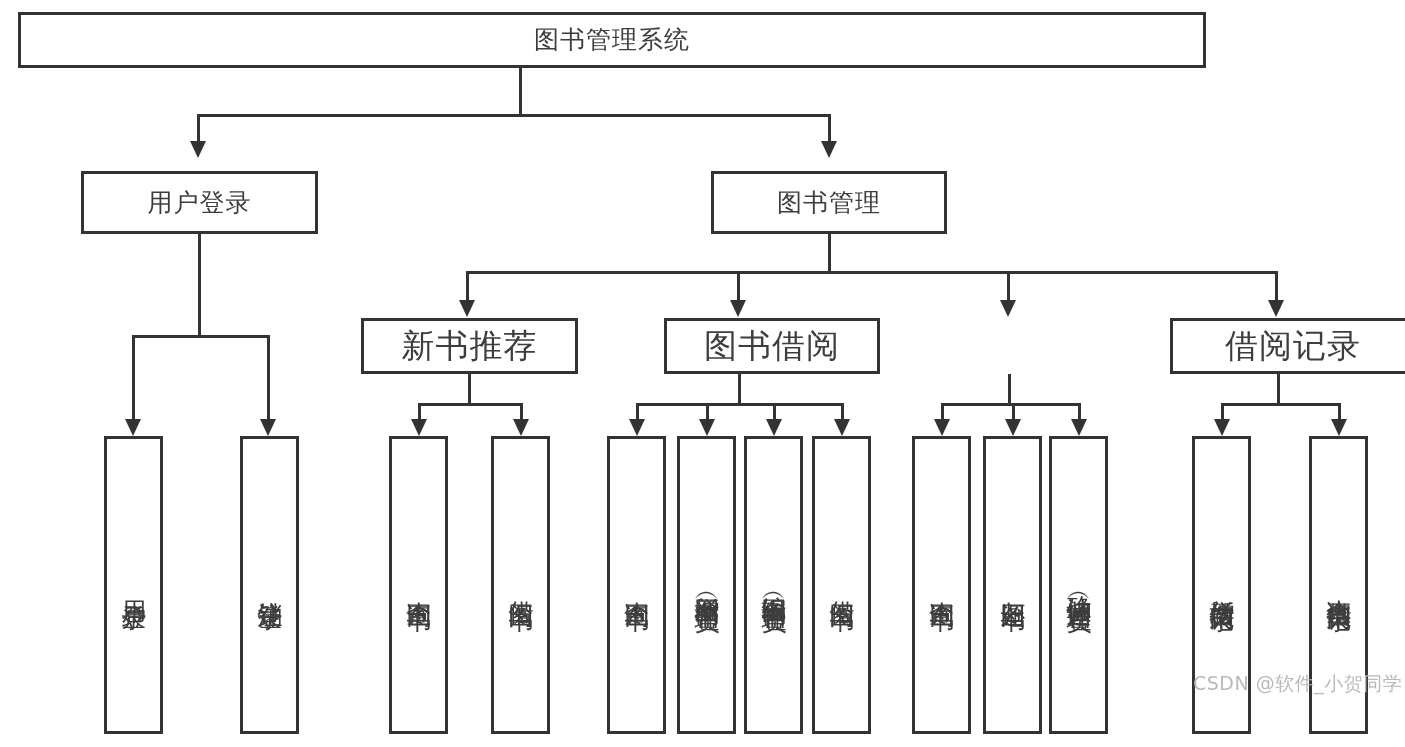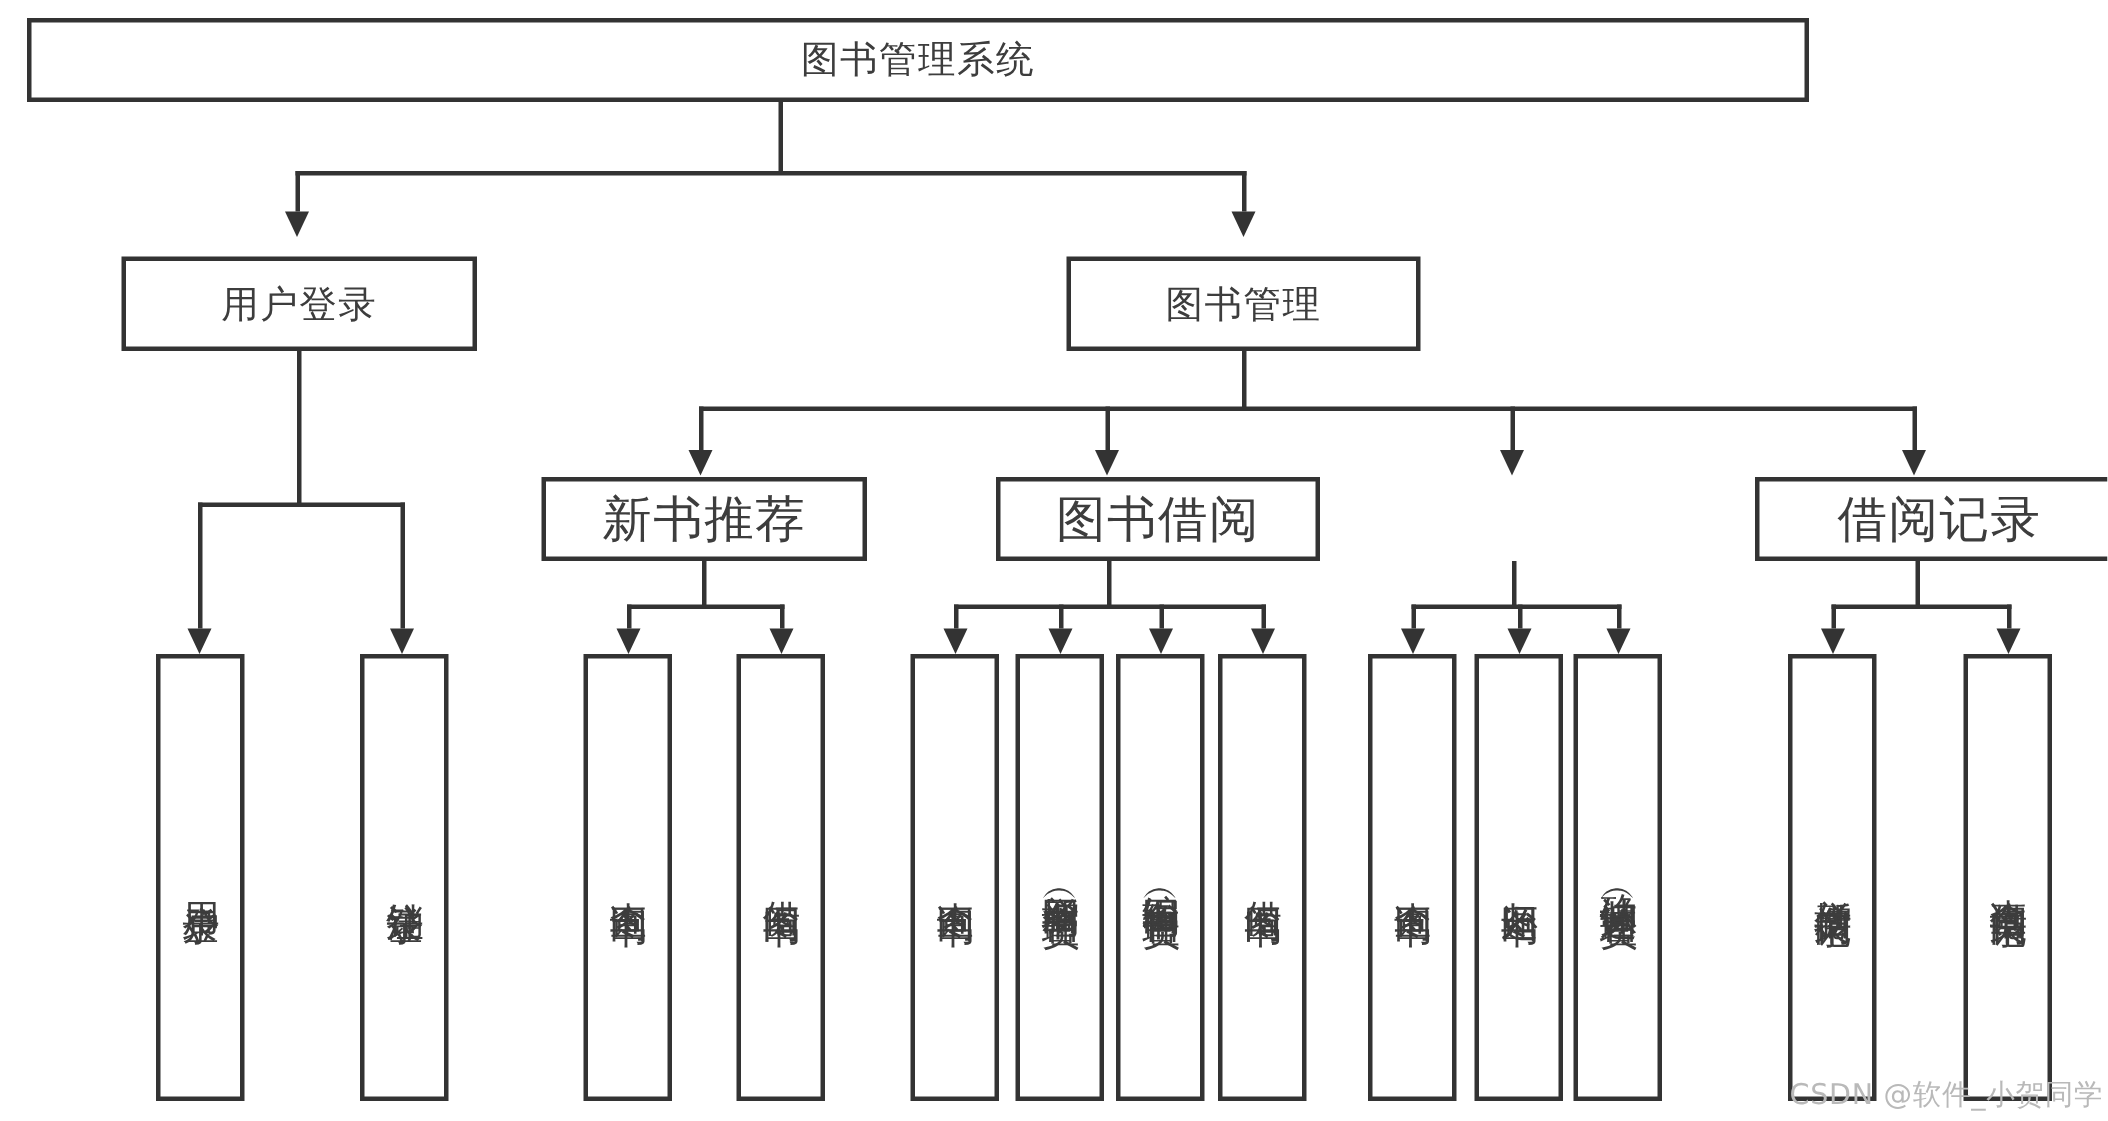--- a/index.html
+++ b/index.html
@@ -216,15 +216,15 @@
     <span class="vlabel">确认归还（管理员）</span>
   </div>
 
   <div class="leaf" style="left:1192px; top:436px; width:59px; height:298px;">
     <span class="vlabel">新增借阅记录</span>
   </div>
   <div class="leaf" style="left:1309px; top:436px; width:59px; height:298px;">
     <span class="vlabel">查询借阅记录</span>
   </div>
 
-  <div id="watermark" style="left:1193px; top:671px;margin-top:46px;">CSDN @软件_小贺同学</div>
+  <div id="watermark" style="left:1193px; top:671px;">CSDN @软件_小贺同学</div>
 
 </div>
 
 </body></html>

